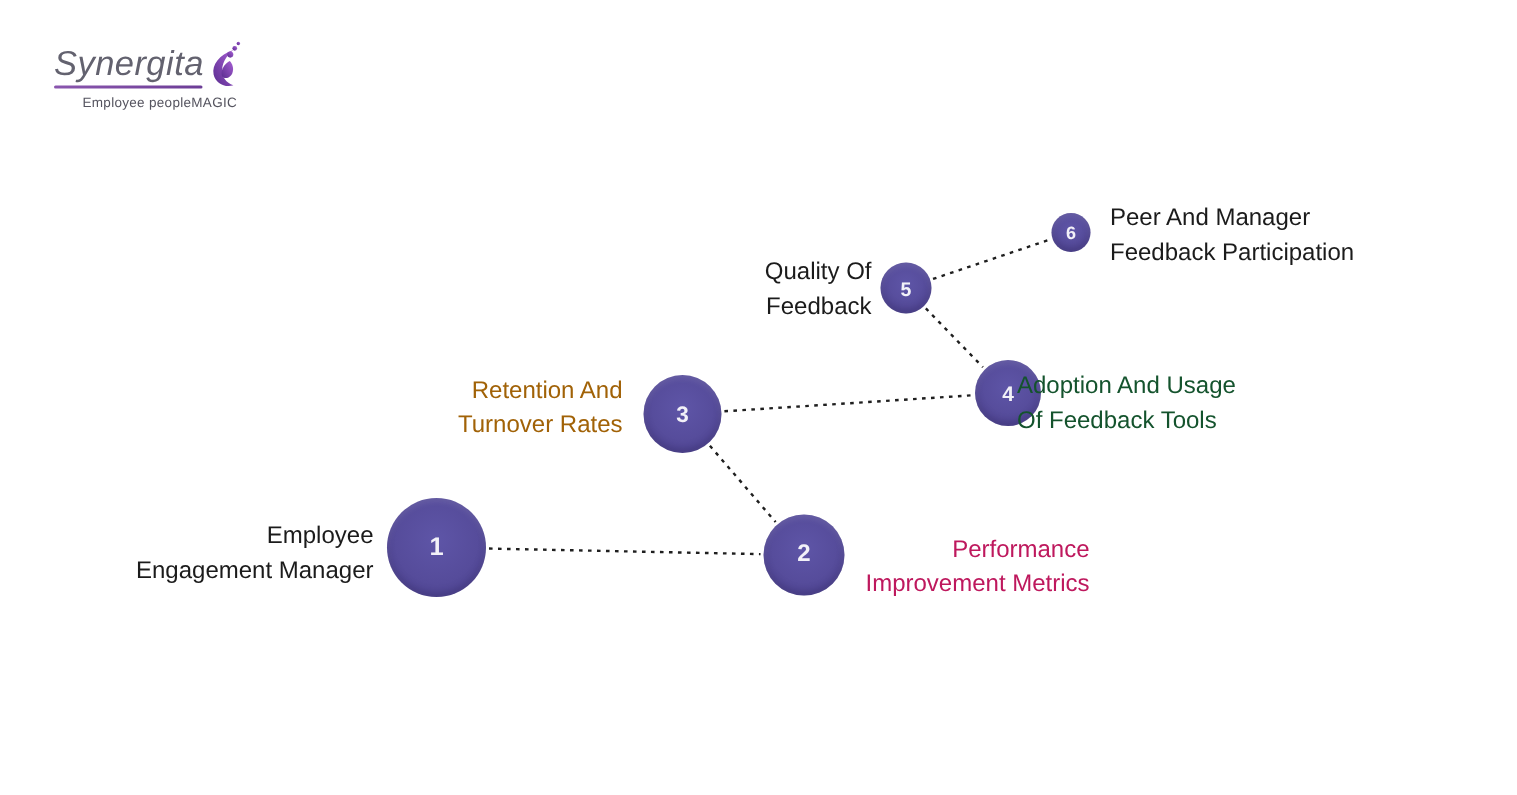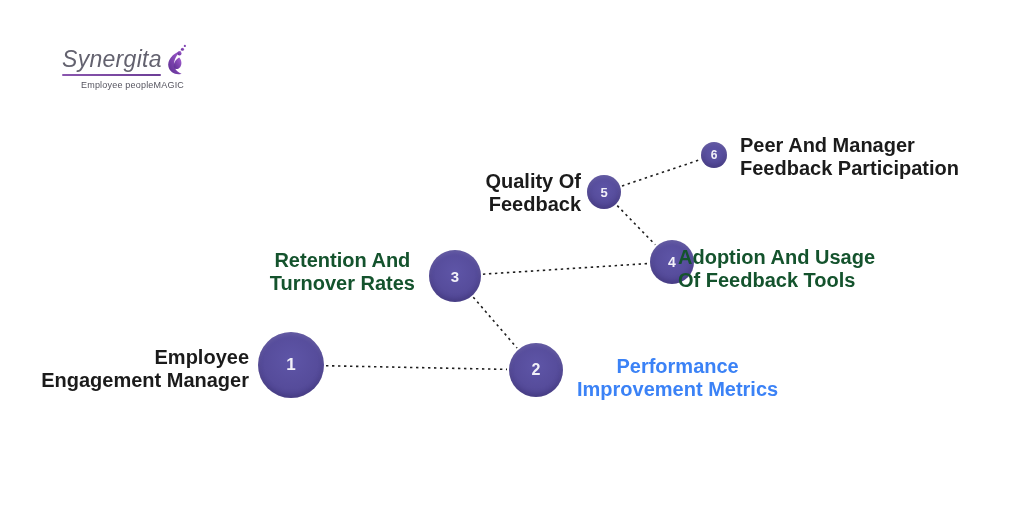--- a/index.html
+++ b/index.html
@@ -5,21 +5,21 @@
   html,body { margin:0; padding:0; }
   body {
     width:1011px; height:530px;
     background:#ffffff;
     font-family:"Liberation Sans", sans-serif;
     position:relative;
     overflow:hidden;
   }
 
   
-  .logo { position:absolute; left:36px; top:41px;margin-left:26px; }
+  .logo { position:absolute; left:36px; top:24px; }
   .logo-row { display:flex; align-items:flex-end; }
   .brand {
     font-style:italic;
     font-size:23px;
     color:#63626F;
     letter-spacing:0.3px;
     line-height:1;
     padding-bottom:2px;
   }
   .swirl { width:24px; height:32px; margin-left:1px; position:relative; top:3px; }
@@ -43,22 +43,22 @@
   .node {
     position:absolute;
     border-radius:50%;
     display:flex; align-items:center; justify-content:center;
     color:#F2F1F8;
     font-weight:bold;
     box-shadow:inset 0 2px 4px rgba(255,255,255,0.12), inset 0 -3px 5px rgba(30,20,70,0.25);
   }
   .node-label {
     position:absolute;
-    font-weight:bold;
-    font-size:20px;
+    font-weight:normal;
+    font-size:16px;
     line-height:23px;
     color:#1B1B1B;
     white-space:pre-line;
   }
 </style>
 </head>
 <body>
 
 <div class="logo">
   <div class="logo-row">
@@ -86,24 +86,24 @@
       <line x1="325.99271364622064" y1="365.7141370131882" x2="507.00603726456006" y2="369.40828647478696" stroke="#1F1F1F" stroke-width="1.6" stroke-dasharray="2.4 3.6"></line>
       <line x1="473.27784522040685" y1="297.2113265520771" x2="517.0693745931501" y2="348.031126071063" stroke="#1F1F1F" stroke-width="1.6" stroke-dasharray="2.4 3.6"></line>
       <line x1="482.9419086511168" y1="274.197296216057" x2="648.049792584757" y2="263.54517467195114" stroke="#1F1F1F" stroke-width="1.6" stroke-dasharray="2.4 3.6"></line>
       <line x1="617.2389280010017" y1="205.62830823632532" x2="655.2771435776821" y2="244.78529485937855" stroke="#1F1F1F" stroke-width="1.6" stroke-dasharray="2.4 3.6"></line>
       <line x1="622.0085443460379" y1="185.9425805381509" x2="699.7827281478649" y2="159.78217325935455" stroke="#1F1F1F" stroke-width="1.6" stroke-dasharray="2.4 3.6"></line>
     </svg>
     <div class="node" style="left: 258px; top: 332px; height: 66px; width: 66px; font-size: 17px; background: radial-gradient(circle at 50% 42%, rgb(94, 85, 167) 0%, rgb(86, 76, 155) 55%, rgb(76, 67, 144) 100%); color: rgb(242, 241, 248);">1</div>
     <div class="node-label" style="top: 346px; right: 762px; text-align: right; color: rgb(27, 27, 27);">Employee
 Engagement Manager</div>
     <div class="node" style="left: 509px; top: 343px; height: 54px; width: 54px; font-size: 16px; background: radial-gradient(circle at 50% 42%, rgb(94, 85, 167) 0%, rgb(86, 76, 155) 55%, rgb(76, 67, 144) 100%); color: rgb(242, 241, 248);">2</div>
-    <div class="node-label" style="top: 355px; left: 577px; text-align: center; color: #3b82f6;">Performance
+    <div class="node-label" style="top: 355px; left: 577px; text-align: right; color: #be185d;">Performance
 Improvement Metrics</div>
     <div class="node" style="left: 429px; top: 250px; height: 52px; width: 52px; font-size: 15px; background: radial-gradient(circle at 50% 42%, rgb(94, 85, 167) 0%, rgb(86, 76, 155) 55%, rgb(76, 67, 144) 100%); color: rgb(242, 241, 248);">3</div>
-    <div class="node-label" style="top: 249px; right: 596px; text-align: center; color: #14532d;">Retention And
+    <div class="node-label" style="top: 249px; right: 596px; text-align: right; color: #a16207;">Retention And
 Turnover Rates</div>
     <div class="node" style="left: 650px; top: 240px; height: 44px; width: 44px; font-size: 14px; background: radial-gradient(circle at 50% 42%, rgb(94, 85, 167) 0%, rgb(86, 76, 155) 55%, rgb(76, 67, 144) 100%); color: rgb(242, 241, 248);">4</div>
     <div class="node-label" style="top: 246px; left: 678px; text-align: left; color: #14532d;">Adoption And Usage
 Of Feedback Tools</div>
     <div class="node" style="left: 587px; top: 175px; height: 34px; width: 34px; font-size: 13px; background: radial-gradient(circle at 50% 42%, rgb(94, 85, 167) 0%, rgb(86, 76, 155) 55%, rgb(76, 67, 144) 100%); color: rgb(242, 241, 248);">5</div>
     <div class="node-label" style="top: 170px; right: 430px; text-align: right; color: rgb(27, 27, 27); margin-left: 44px;">Quality Of
 Feedback</div>
     <div class="node" style="left: 701px; top: 142px; height: 26px; width: 26px; font-size: 12px; background: radial-gradient(circle at 50% 42%, rgb(94, 85, 167) 0%, rgb(86, 76, 155) 55%, rgb(76, 67, 144) 100%); color: rgb(242, 241, 248);">6</div>
     <div class="node-label" style="top: 134px; left: 740px; text-align: left; color: rgb(27, 27, 27);">Peer And Manager
 Feedback Participation</div>

